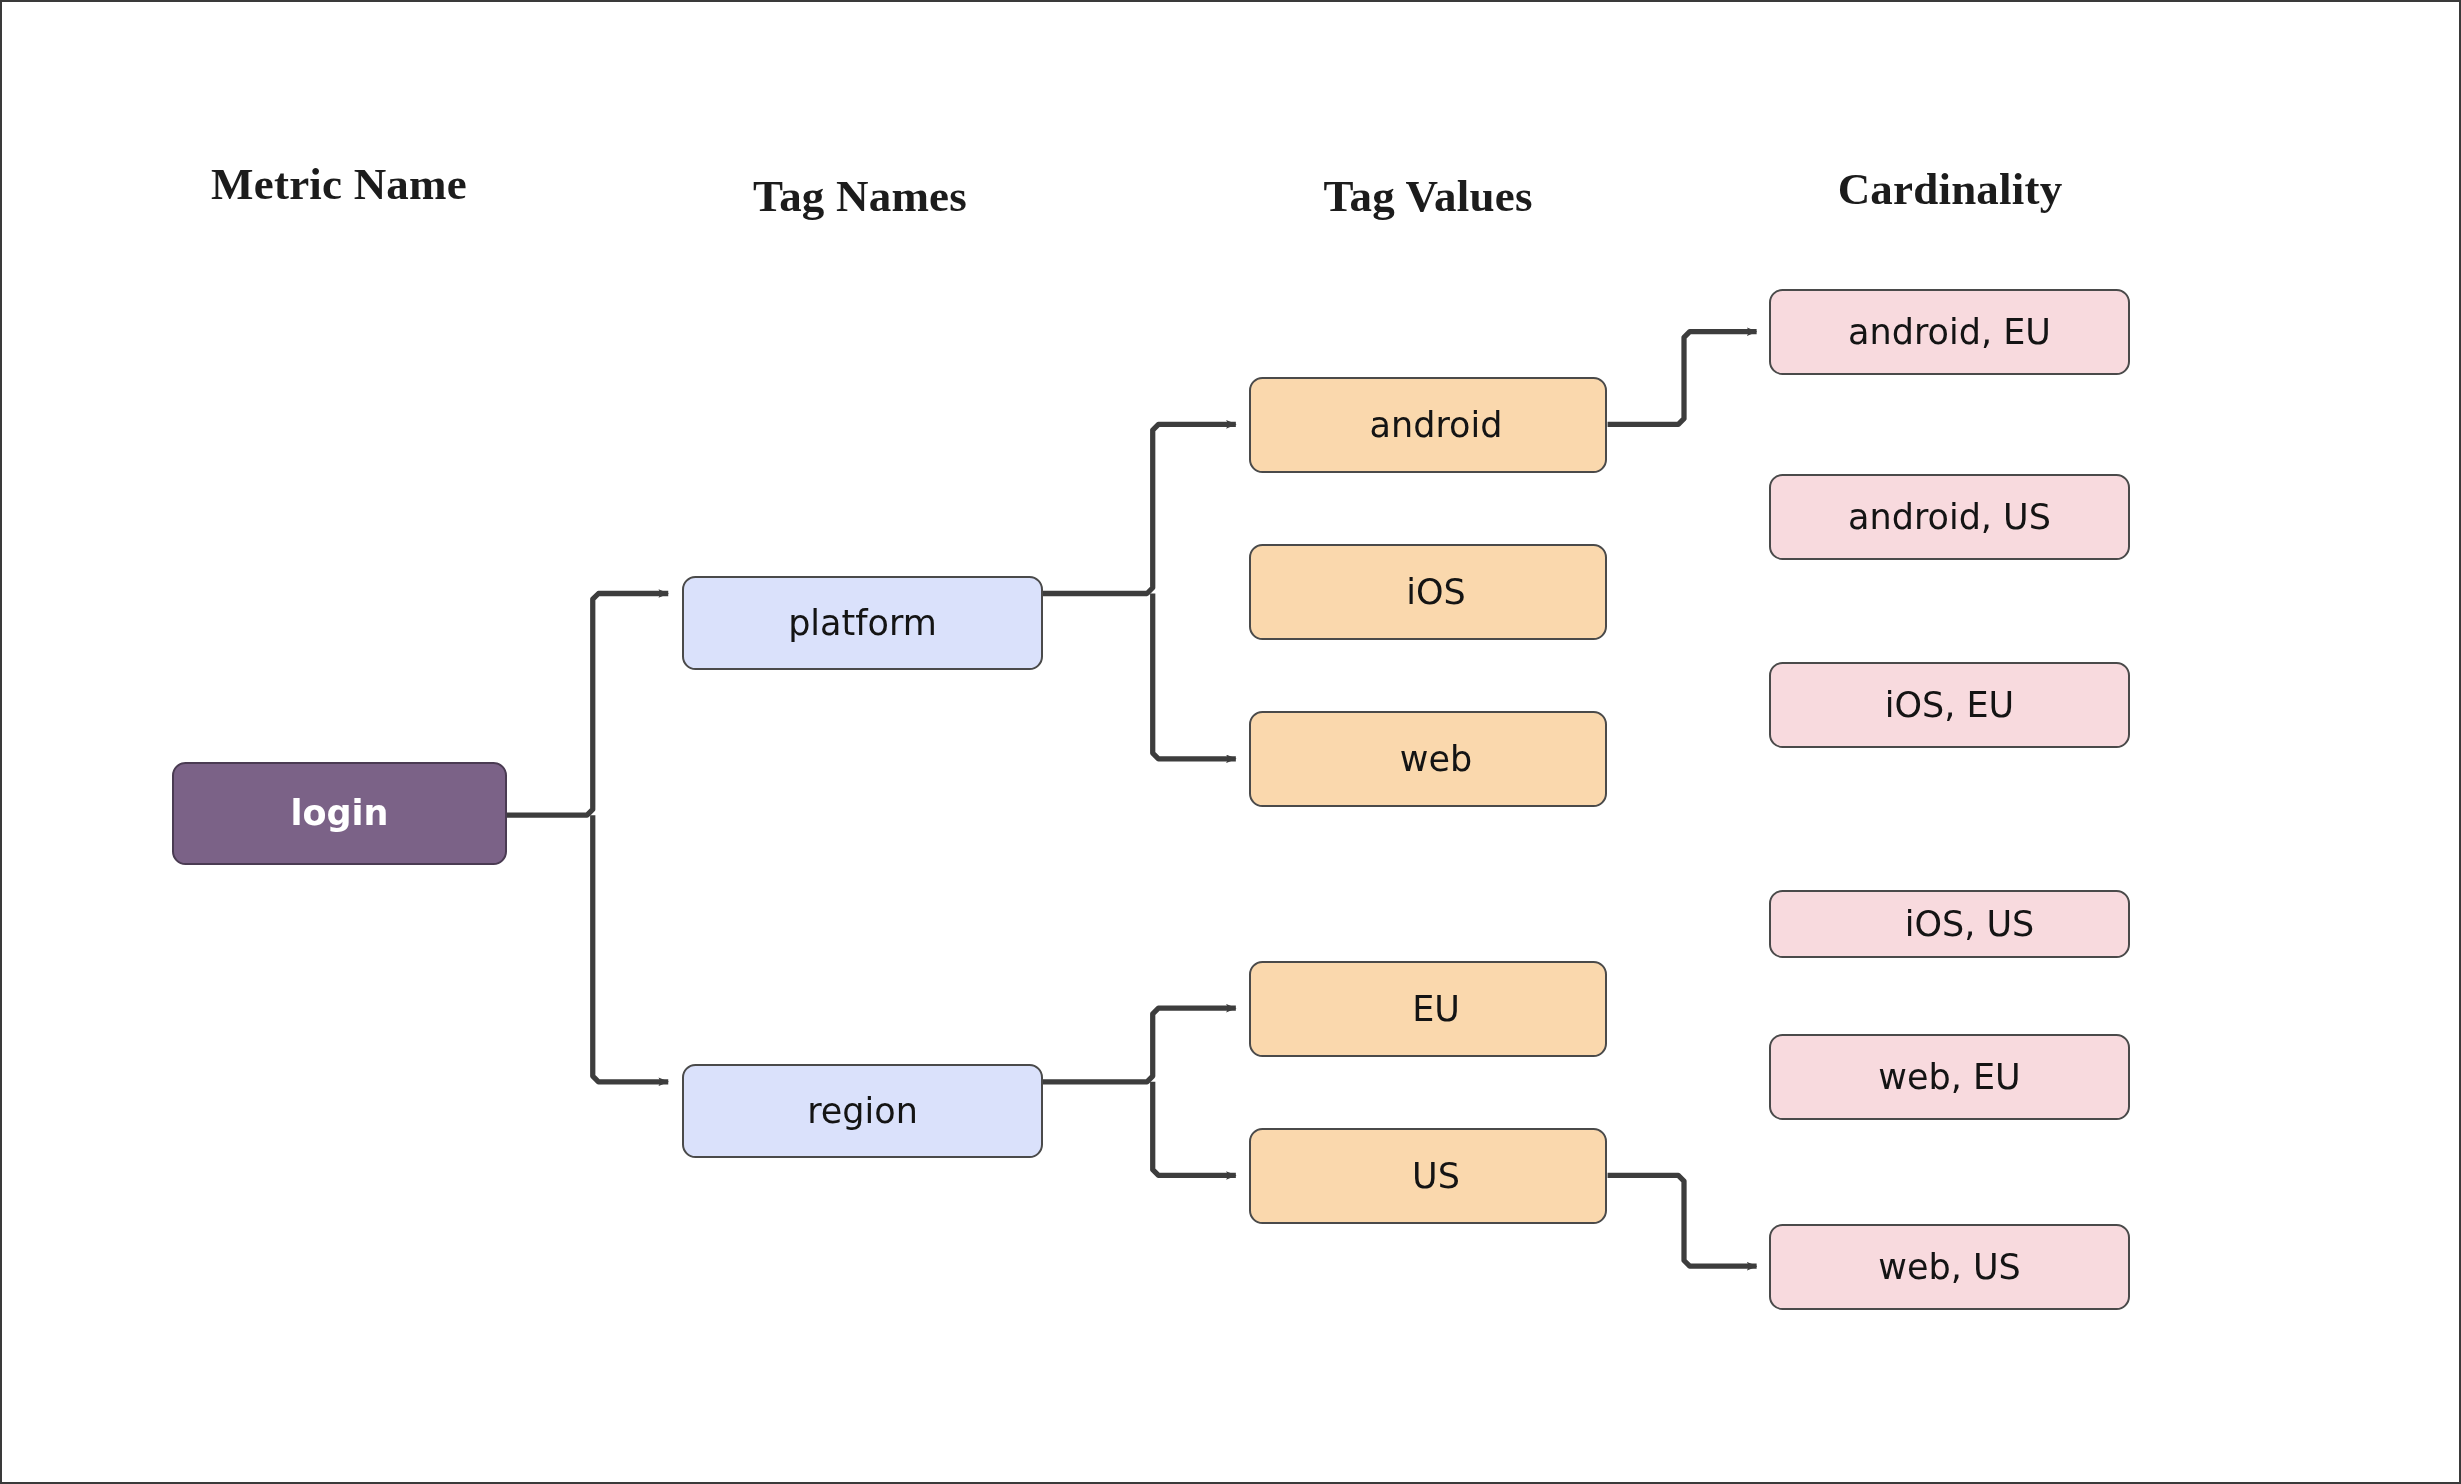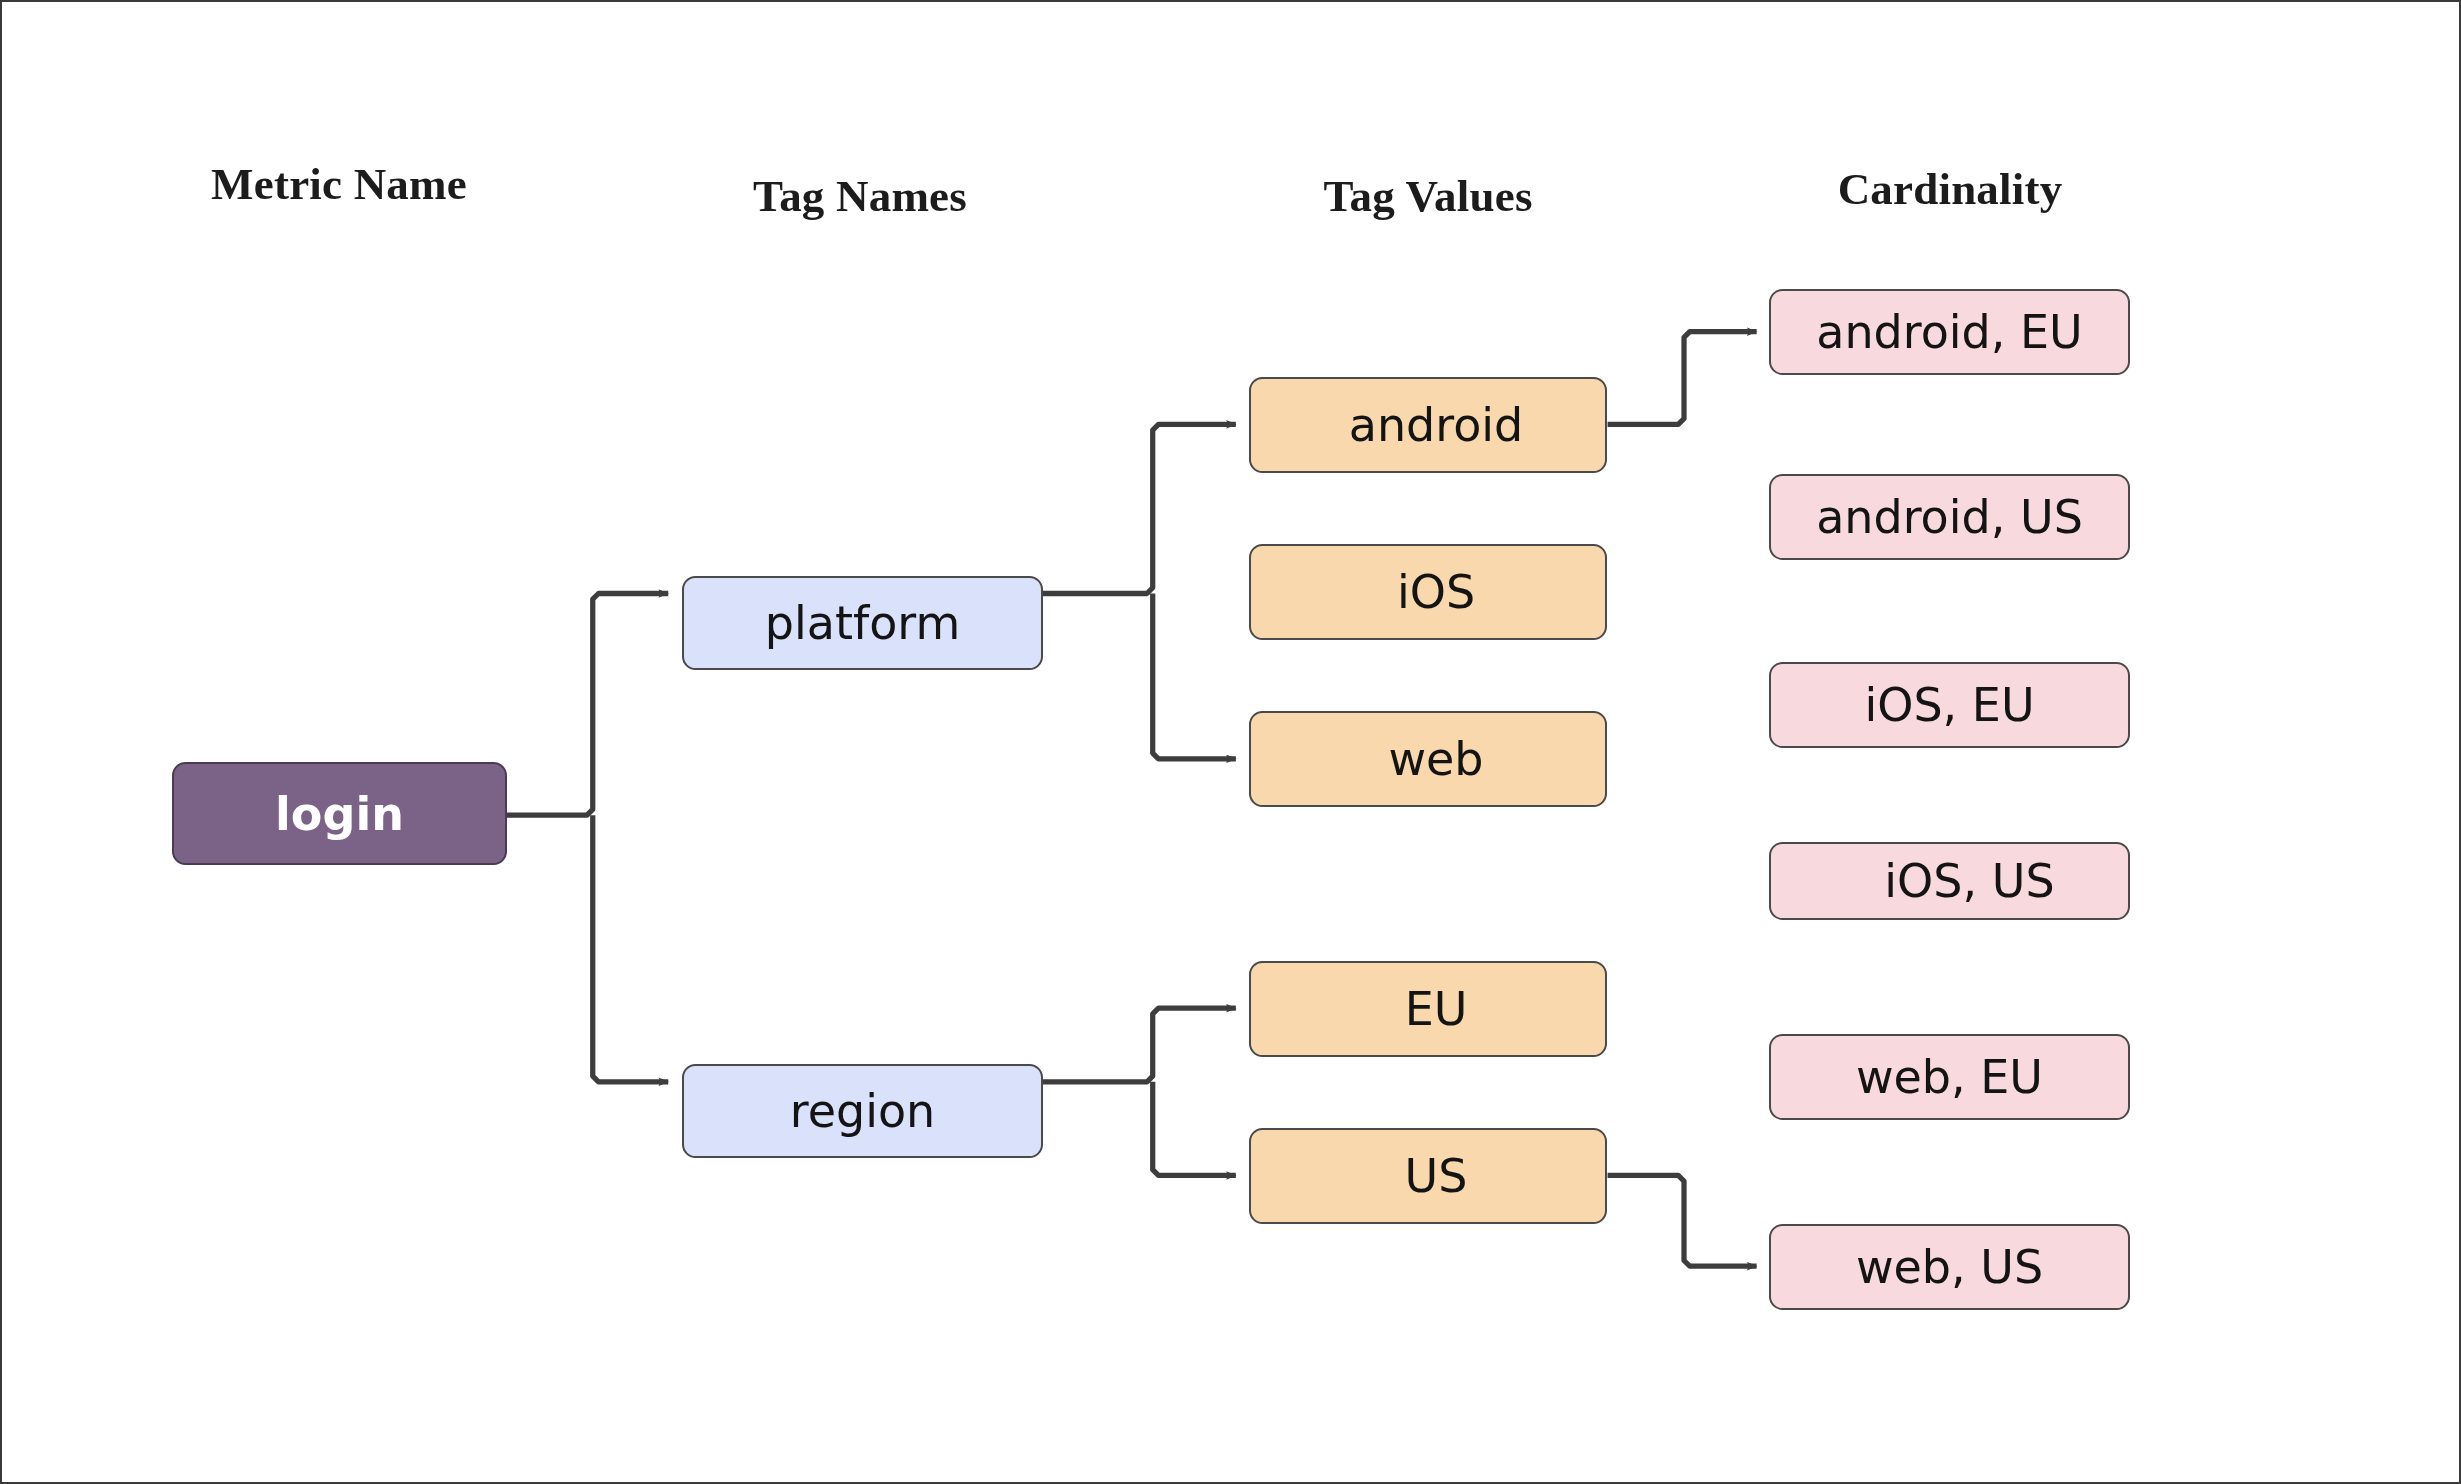--- a/index.html
+++ b/index.html
@@ -30,21 +30,21 @@
   }
   .node {
     position: absolute;
     box-sizing: border-box;
     border: 2.4px solid #4a4a4a;
     border-radius: 13.4px;
     display: flex;
     align-items: center;
     justify-content: center;
     font-family: "DejaVu Sans", "Liberation Sans", sans-serif;
-    font-size: 46px;
+    font-size: 35px;
     color: #141414;
     white-space: nowrap;
     line-height: 1;
   }
   .node-root {
     background: #7b6287;
     color: #ffffff;
     font-weight: bold;
     border-color: #4a3b52;
   }
@@ -112,18 +112,18 @@
 
   <div class="node node-tagvalue" style="left:1247px; top:375px; width:358px; height:96px;">android</div>
   <div class="node node-tagvalue" style="left:1247px; top:542px; width:358px; height:96px;">iOS</div>
   <div class="node node-tagvalue" style="left:1247px; top:709px; width:358px; height:96px;">web</div>
   <div class="node node-tagvalue" style="left:1247px; top:959px; width:358px; height:96px;">EU</div>
   <div class="node node-tagvalue" style="left:1247px; top:1126px; width:358px; height:96px;">US</div>
 
   <div class="node node-cardinality" style="left:1767px; top:287px; width:361px; height:86px;">android, EU</div>
   <div class="node node-cardinality" style="left:1767px; top:472px; width:361px; height:86px;">android, US</div>
   <div class="node node-cardinality" style="left:1767px; top:660px; width:361px; height:86px;">iOS, EU</div>
-  <div class="node node-cardinality" style="left:1767px; top:840px; width:361px; height:78px;padding-left:40px;">iOS, US</div>
+  <div class="node node-cardinality" style="left:1767px; top:888px; width:361px; height:68px;padding-left:40px;">iOS, US</div>
   <div class="node node-cardinality" style="left:1767px; top:1032px; width:361px; height:86px;">web, EU</div>
   <div class="node node-cardinality" style="left:1767px; top:1222px; width:361px; height:86px;">web, US</div>
 
 </div>
 
 
 </body></html>

